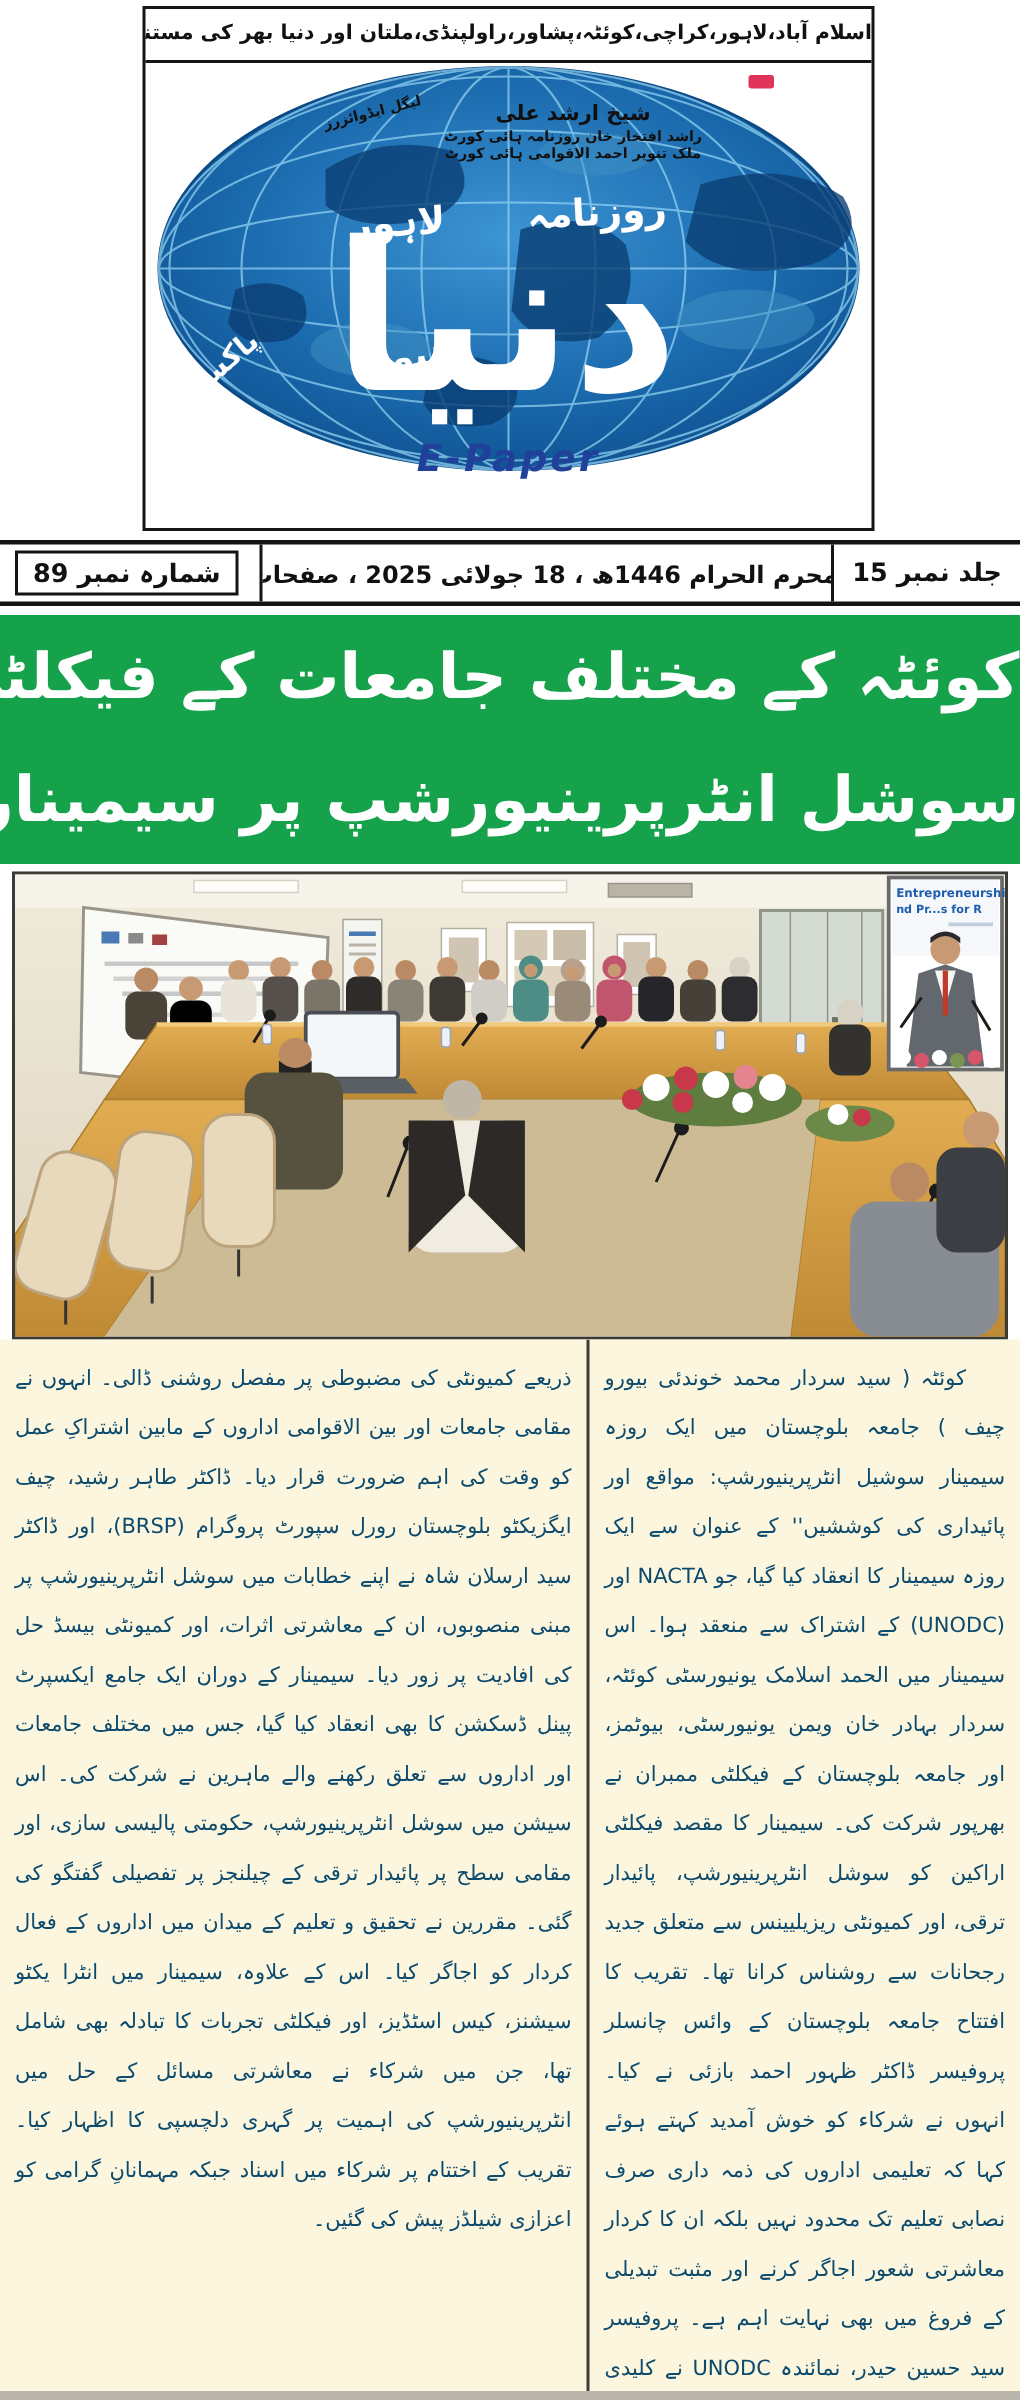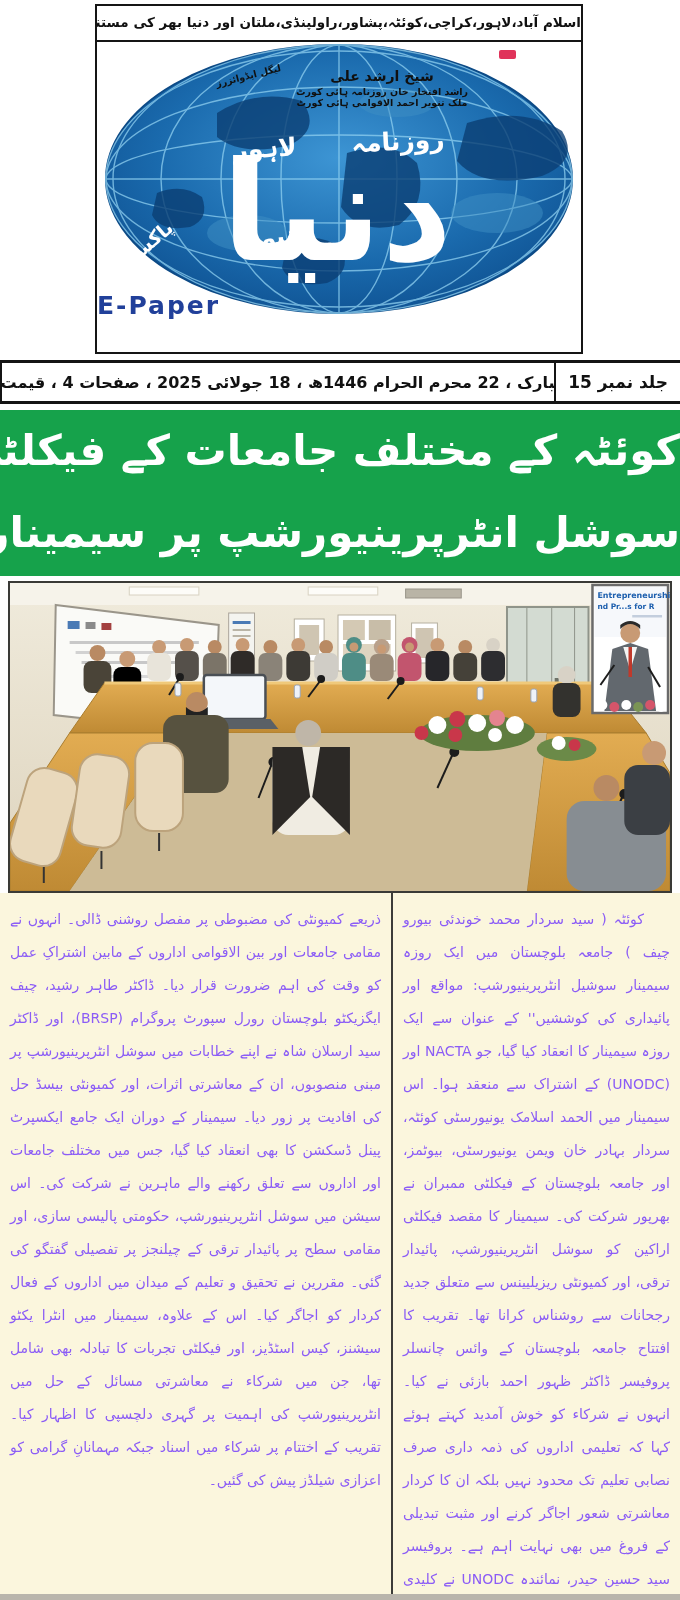--- a/index.html
+++ b/index.html
@@ -13,39 +13,39 @@
   .globe-svg{position:absolute;left:0;top:0;}
   .advisors{position:absolute;left:170px;top:2px;width:230px;text-align:center;color:#101010;line-height:1.25;margin-top:24px;}
   .advisors .adv-name{font-size:14px;font-weight:bold;}
   .advisors .adv-line{font-size:9.5px;font-weight:bold;}
   .legal-label{position:absolute;left:118px;top:28px;font-size:9.5px;font-weight:bold;color:#101010;transform:rotate(-14deg);}
   .red-badge{position:absolute;left:402px;top:8px;width:17px;height:9px;background:#e0335a;border-radius:2px;}
   .roznama{position:absolute;left:0;right:0;top:88px;text-align:center;color:#fff;font-size:25px;font-weight:bold;word-spacing:46px;transform:rotate(-3deg);}
   .dunya{position:absolute;left:0;right:4px;top:96px;text-align:center;color:#fff;font-size:138px;line-height:150px;font-weight:bold;}
   .newsword{position:absolute;left:150px;top:182px;color:#fff;font-size:24px;font-weight:bold;transform:rotate(-9deg);}
   .pakistan{position:absolute;left:6px;top:196px;color:#fff;font-size:19px;font-weight:bold;transform:rotate(-40deg);}
-  .epaper{position:absolute;left:0;right:0;bottom:2px;text-align:left;color:#21409a;font-size:25px;font-weight:bold;letter-spacing:2px;font-family:"DejaVu Sans",sans-serif;}
+  .epaper{position:absolute;left:0;right:0;bottom:2px;text-align:center;color:#21409a;font-size:25px;font-weight:bold;letter-spacing:2px;font-family:"DejaVu Sans",sans-serif;font-style:italic;}
 
   
   .datebar{height:44px;box-sizing:border-box;border-top:3px solid #141414;border-bottom:3px solid #141414;display:flex;direction:rtl;align-items:stretch;background:#fff;}
   .vol-box{border-left:2.5px solid #141414;padding:0 12px;display:flex;align-items:center;font-size:17px;font-weight:bold;color:#111;}
   .date-text{flex:1;display:flex;align-items:center;justify-content:center;font-size:16px;font-weight:bold;color:#111;border-left:2.5px solid #141414;white-space:nowrap;overflow:hidden;}
   .issue-box{margin:4px 14px 4px 10px;border:2.5px solid #141414;padding:0 10px;display:flex;align-items:center;font-size:17px;font-weight:bold;color:#111;}
 
   
   .headline{margin-top:6px;height:166px;background:#16a24b;color:#ffffff;text-align:center;direction:rtl;overflow:hidden;}
   .headline .hl{font-size:42px;font-weight:bold;line-height:82px;white-space:nowrap;}
 
   
   .photo{margin:5px 8px 0 8px;height:312px;box-sizing:border-box;border:2px solid #3a3a36;position:relative;background:#e9e3d3;}
   .photo svg{display:block;}
 
   
   .article{height:707px;background:#fbf6dd;display:flex;direction:rtl;position:relative;overflow:hidden;}
-  .col{box-sizing:border-box;padding:10px 10px 0 10px;direction:rtl;text-align:justify;color:#8b5cf6;overflow:hidden;}
+  .col{box-sizing:border-box;padding:10px 10px 0 10px;direction:rtl;text-align:justify;color:#0c4a6e;overflow:hidden;}
   .col-right{width:289px;}
   .col-left{flex:1;border-left:none;}
   .col-right{border-left:2px solid #3c3c38;}
   .line{display:inline;font-size:14px;line-height:33px;}
   .line::after{content:" ";}
   .col-right .line:first-child{padding-right:26px;}
   .page-edge{position:absolute;left:0;right:0;bottom:0;height:6px;background:#b9b5ac;}
 </style>
 </head>
 <body>
@@ -99,20 +99,21 @@
       <div class="newsword" dir="rtl">نیوز</div>
       <div class="pakistan" dir="rtl">پاکستان</div>
       <div class="epaper">E-Paper</div>
     </div>
   </div>
 </div>
 
 <div class="datebar">
   <div class="vol-box">جلد نمبر 15</div>
   <div class="date-text">جمعۃ المبارک ، 22 محرم الحرام 1446ھ ، 18 جولائی 2025 ، صفحات 4 ، قیمت 10 روپے</div>
+  <div class="issue-box">شمارہ نمبر 89</div>
 </div>
 
 <div class="headline">
   <div class="hl">کوئٹہ کے مختلف جامعات کے فیکلٹی ممبران کے لیے</div>
   <div class="hl">سوشل انٹرپرینیورشپ پر سیمینار کا انعقاد کیا گیا</div>
 </div>
 
 <div class="photo">
   <svg width="100%" height="100%" viewBox="0 0 664 308" preserveAspectRatio="none">
     <defs>

